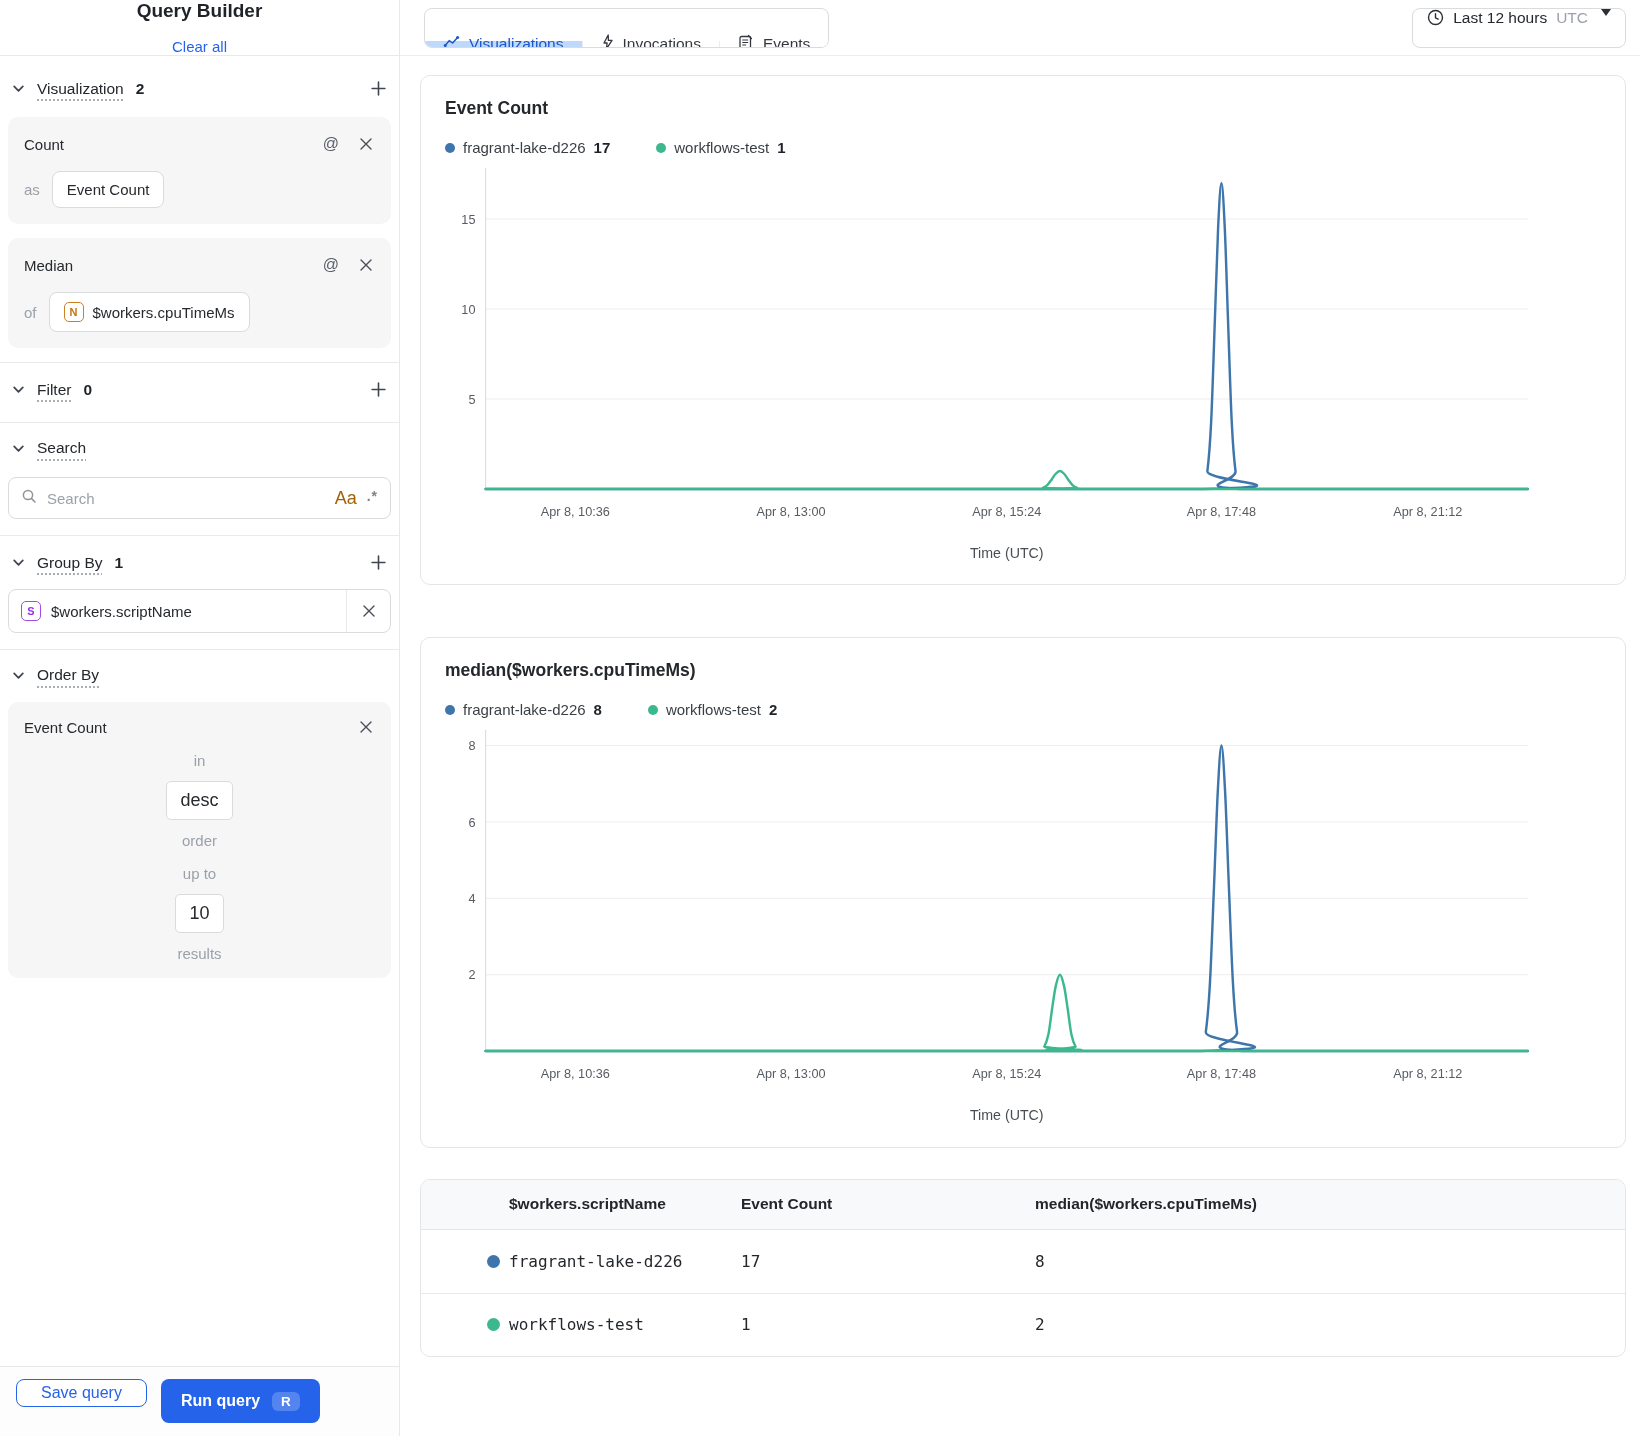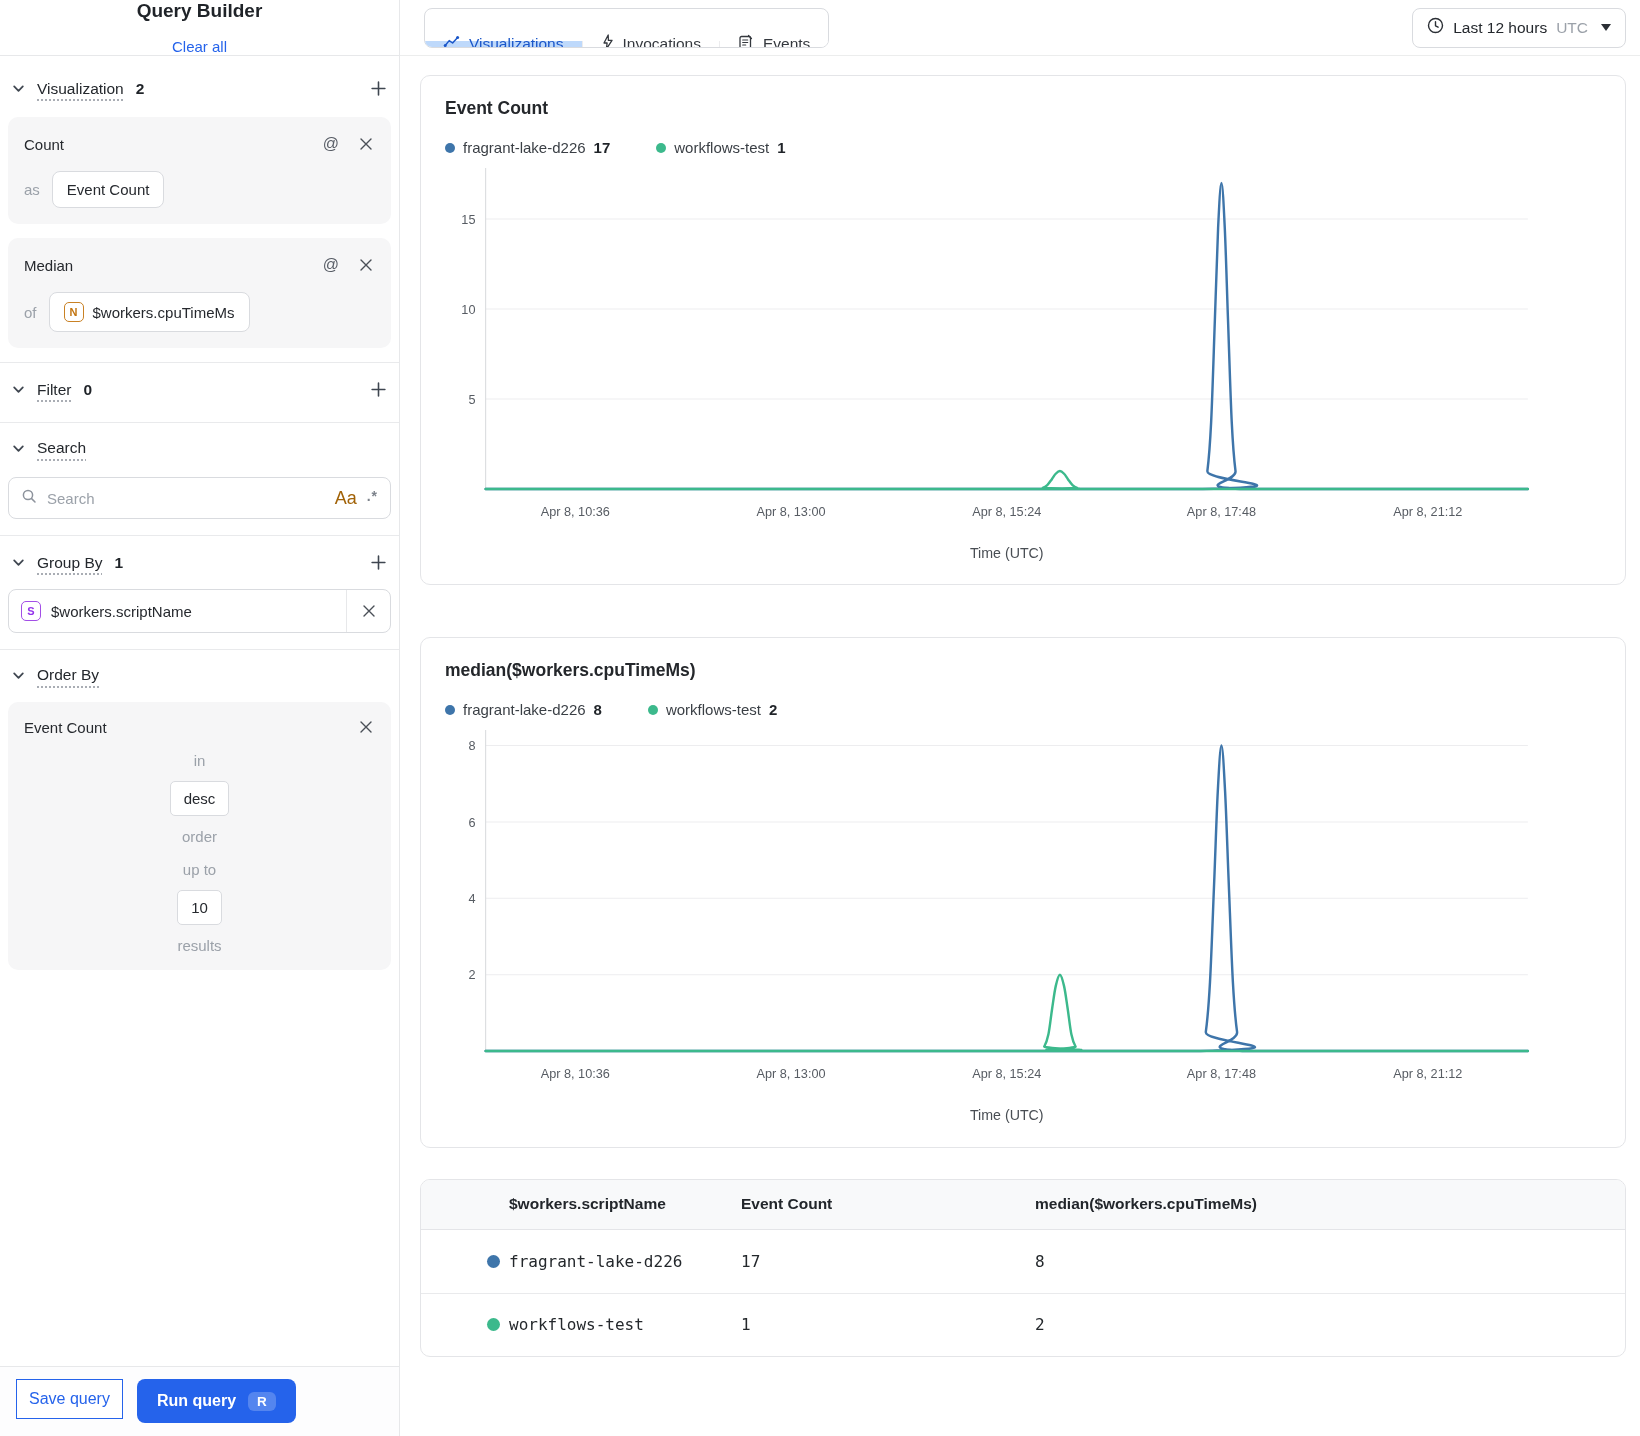--- a/index.html
+++ b/index.html
@@ -48,44 +48,44 @@
     font-weight:700; position:relative; top:-2px; }
 
   .gchip { display:flex; align-items:center; border:1px solid #d9dbdf; border-radius:8px;
     height:44px; background:#fff; margin:2px 0 16px 0; padding-left:12px; }
   .gchip-label { font-size:15px; color:#26292e; margin-left:10px; flex:1; }
   .gchip-x { width:44px; height:100%; border-left:1px solid #e7e8ea; display:flex;
     align-items:center; justify-content:center; cursor:pointer; }
 
   .ob-row { display:flex; align-items:center; gap:12px; margin-top:16px;flex-direction:column; }
   .mini-chip { background:#fff; border:1px solid #d9dbdf; border-radius:5px; padding:8px 13px;
-    font-size:15px; font-weight:500; color:#26292e; cursor:pointer; font-family:inherit; }
+    font-size:18px; font-weight:500; color:#26292e; cursor:pointer; font-family:inherit; }
 
   .sb-footer { border-top:1px solid #e7e8ea; background:#fdfdfe; padding:12px 16px 0 16px;
     height:70px; display:flex; gap:14px; }
-  .btn-secondary { height:40px; padding:0 12px; border:1px solid #2563eb; color:#2563eb;
-    background:#fff; border-radius:0; font-size:16px; font-weight:500; cursor:pointer;
+  .btn-secondary { height:28px; padding:0 24px; border:1px solid #2563eb; color:#2563eb;
+    background:#fff; border-radius:8px; font-size:16px; font-weight:500; cursor:pointer;
     font-family:inherit; }
   .btn-primary { height:44px; padding:16px 20px; background:#2563eb; color:#fff; border:none;
     border-radius:8px; font-size:16px; font-weight:600; cursor:pointer; display:flex;
     align-items:center; gap:12px; font-family:inherit; }
   .kbd { background:rgba(255,255,255,.22); border-radius:6px; padding:2px 9px; font-size:13.5px;
     font-weight:600; }
 
   
   .main { flex:1; display:flex; flex-direction:column; padding:0 14px 0 20px; }
   .topbar { height:56px; display:flex; align-items:center; justify-content:space-between;
     margin:0 -14px 0 -20px; padding:0 14px 0 24px; border-bottom:1px solid #eceded; }
   .tabs { display:flex; border:1px solid #d9dbdf; border-radius:8px; overflow:hidden;
     height:40px; background:#fff; }
   .tab { display:flex; align-items:center; gap:9px; padding:0 18px; font-size:15.5px;
     color:#34383e; cursor:pointer; background:#fff; border:none; font-family:inherit;margin-top:32px; }
   .tab + .tab { border-left:1px solid #ececee; }
   .tab.active { background:#bed9fb; color:#1b57c9; font-weight:500; }
-  .time-select { display:flex; align-items:center; gap:9px; border:1px solid #d9dbdf;
+  .time-select { display:flex; align-items:flex-start; gap:9px; border:1px solid #d9dbdf;
     border-radius:8px; height:40px; padding:0 14px; cursor:pointer; background:#fff; }
   .time-label { font-size:15.5px; font-weight:500; color:#24282d; }
   .time-zone { font-size:15.5px; color:#9ba1a9; }
   .caret-down { width:0; height:0; border-left:5.5px solid transparent;
     border-right:5.5px solid transparent; border-top:7px solid #2b2f35; margin-left:4px; }
 
   .chart-card { border:1px solid #e4e5e8; border-radius:10px; padding:22px 24px 18px 24px;
     background:#fff; }
   .chart-card.first { margin-top:19px; }
   .chart-card.second { margin-top:52px; }

